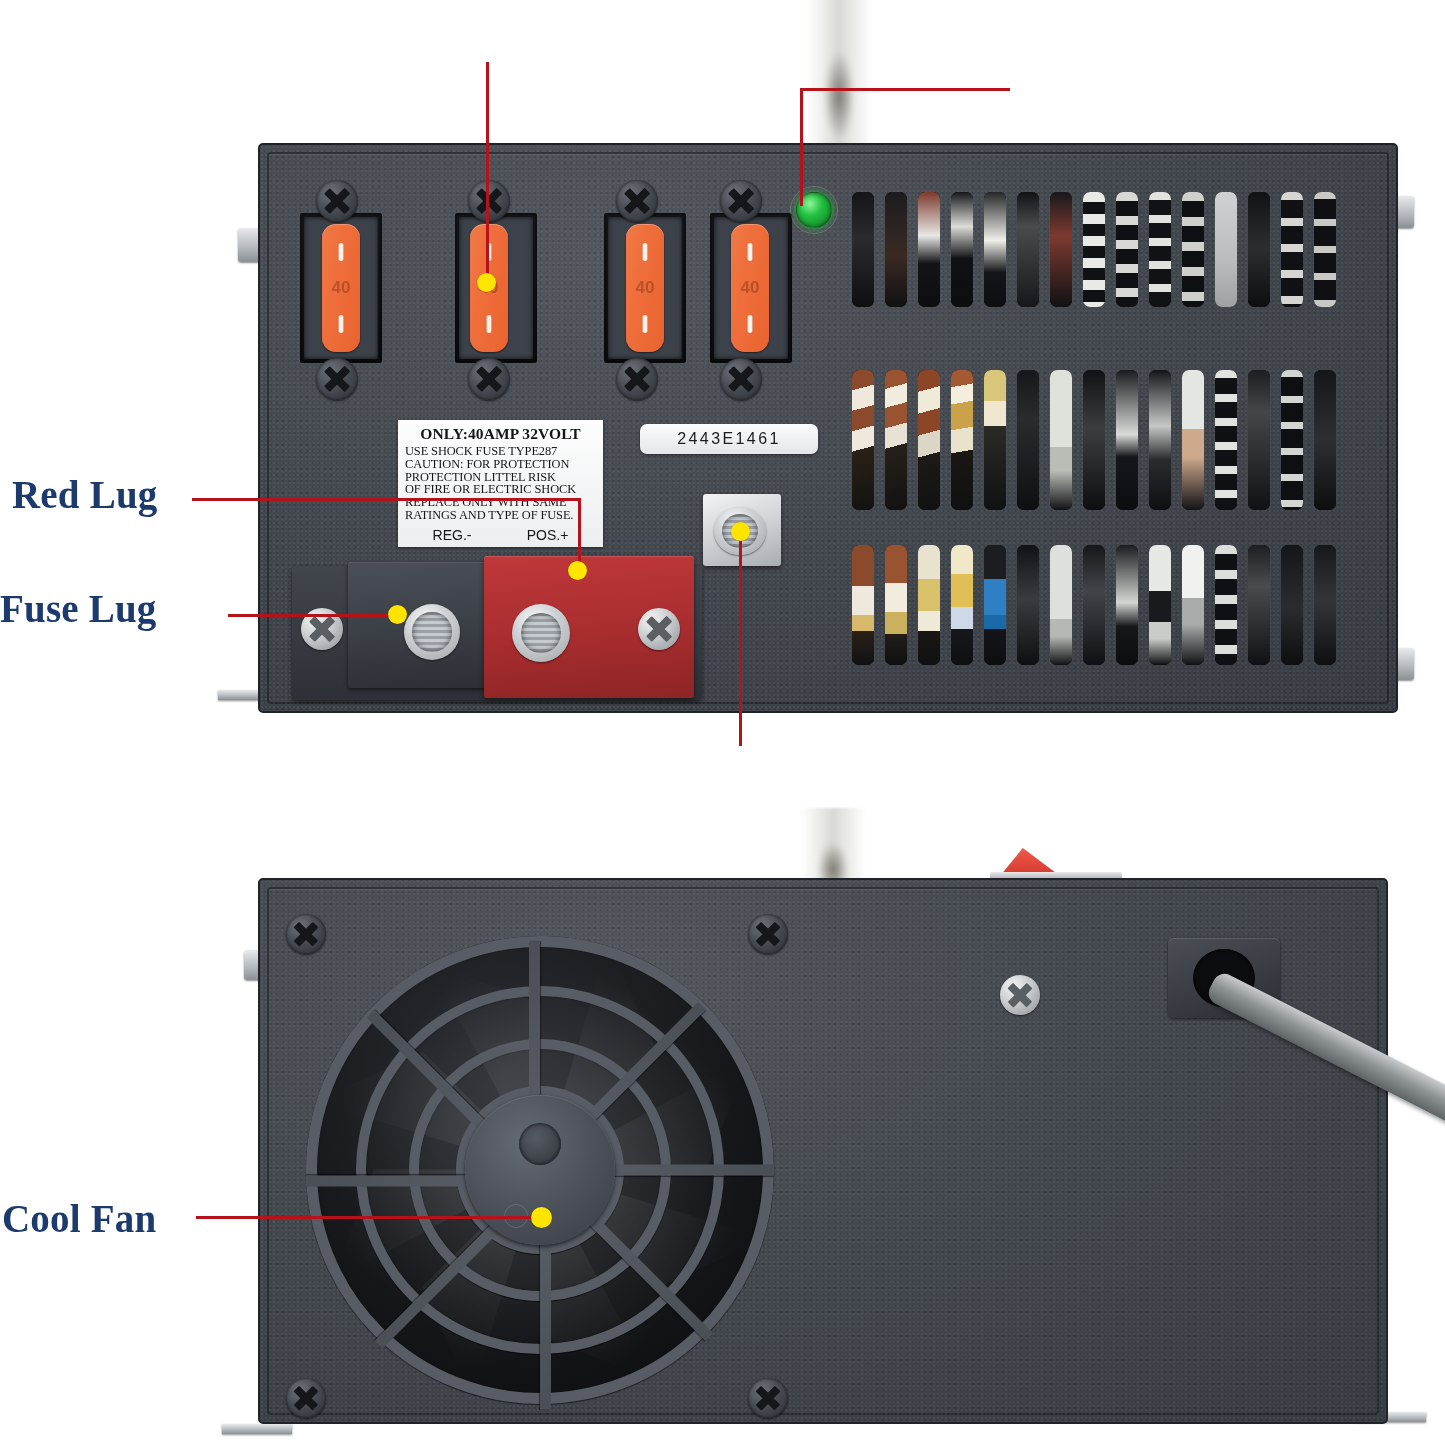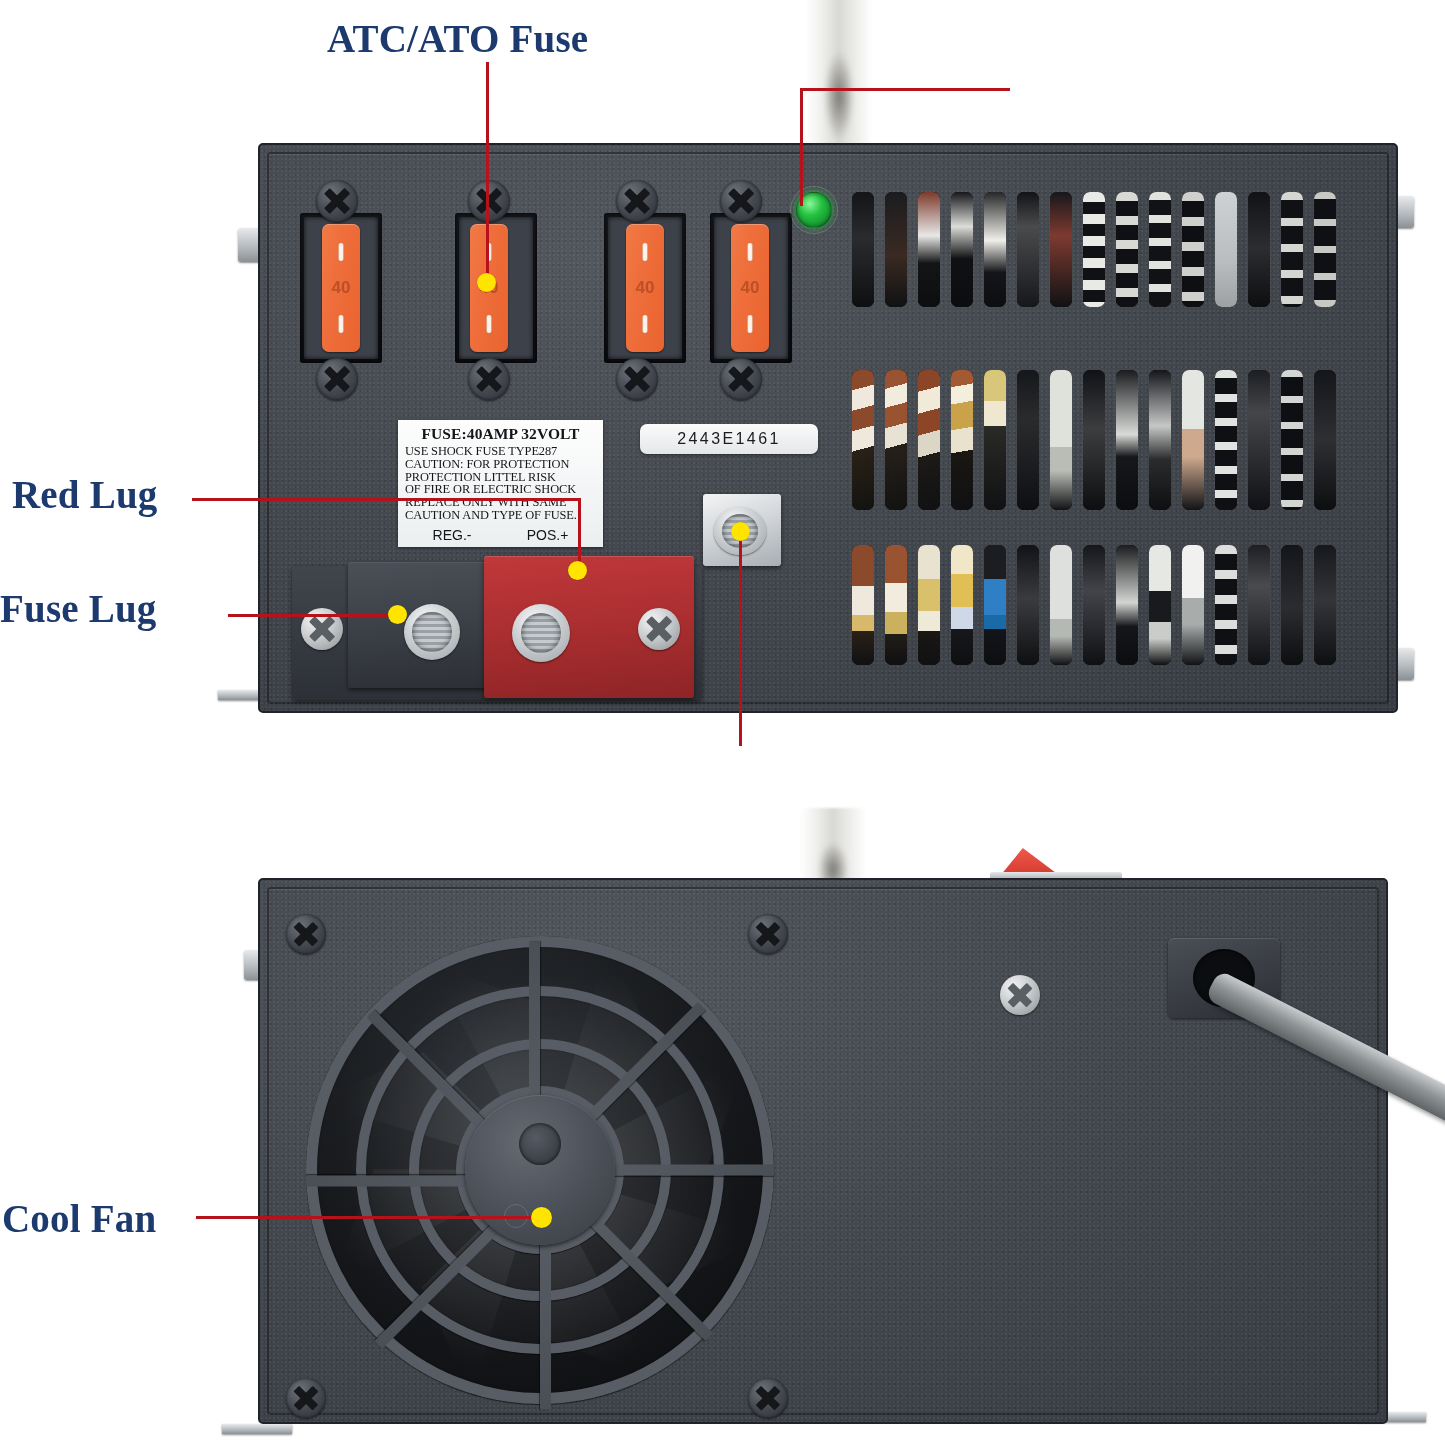--- a/index.html
+++ b/index.html
@@ -89,21 +89,21 @@
   }
   .fuse-holder .well {
     position:absolute; inset:4px;
     background:#3d4149;
     border-radius:2px;
     box-shadow: inset 0 0 5px rgba(0,0,0,.75);
   }
   .fuse {
     position:absolute;
     background: linear-gradient(100deg,#f07a46 0%,#ef6f3c 35%,#e9632f 100%);
-    border-radius: 7px;
+    border-radius: 14px;
     box-shadow: 0 1px 2px rgba(0,0,0,.55), inset 0 1px 0 rgba(255,255,255,.28);
   }
   .fuse .slit {
     position:absolute; left:50%; transform:translateX(-50%);
     width:5px; background:#fdf3ea; border-radius:2px;
     box-shadow: inset 0 0 1px rgba(0,0,0,.4);
   }
   .fuse .amp {
     position:absolute; left:50%; top:50%;
     transform:translate(-50%,-50%);
@@ -531,27 +531,27 @@
       </div>
     <div class="slot" style="width:22px;height:120px;">
         <i style="background:linear-gradient(180deg,#15161a,#2b2c2f 52%,#0d0e10);"></i>
       </div>
     <div class="slot" style="width:22px;height:120px;">
         <i style="background:linear-gradient(180deg,#17181b,#343539 46%,#0e0f11);"></i>
       </div>
   </div>
 
   <div class="warn-label" style="left:398px; top:420px; width:205px;">
-    <div class="wl-title">FUSE:40AMP 32VOLT</div>
+    <div class="wl-title">ONLY:40AMP 32VOLT</div>
     <div class="wl-line">USE SHOCK FUSE TYPE287</div>
     <div class="wl-line">CAUTION: FOR PROTECTION</div>
     <div class="wl-line">PROTECTION LITTEL RISK</div>
     <div class="wl-line">OF FIRE OR ELECTRIC SHOCK</div>
     <div class="wl-line">REPLACE ONLY WITH SAME</div>
-    <div class="wl-line">CAUTION AND TYPE OF FUSE.</div>
+    <div class="wl-line">RATINGS AND TYPE OF FUSE.</div>
     <div class="wl-foot">
       <span>REG.-</span>
       <span>POS.+</span>
     </div>
   </div>
 
   <div class="serial-label" style="left:640px; top:424px; width:178px; height:30px;">
     <span>2443E1461</span>
   </div>
 
@@ -573,21 +573,20 @@
   <div class="screw silver" style="left:638px; top:608px; width:42px; height:42px;">
       <i class="cross"></i>
       <i class="cross2"></i>
     </div>
 
   <div class="ground-block" style="left:703px; top:494px; width:78px; height:72px;"></div>
   <div class="bolt-hole" style="left:714px; top:507px; width:52px; height:48px;">
       <span class="thread"></span>
     </div>
 
-  <div class="callout" style="left:327px; top:16px; font-size:39px;">ATC/ATO Fuse</div>
   <div class="lead v" style="left:486px; top:62px; height:220px;"></div>
   <div class="dot" style="left:477px; top:273px; width:19px; height:19px;"></div>
 
   <div class="lead h" style="left:800px; top:88px; width:210px;"></div>
   <div class="lead v" style="left:800px; top:88px; height:118px;"></div>
 
   <div class="callout" style="left:12px; top:472px; font-size:39px;">Red Lug</div>
   <div class="lead h" style="left:192px; top:498px; width:388px;"></div>
   <div class="lead v" style="left:578px; top:498px; height:72px;"></div>
   <div class="dot" style="left:568px; top:561px; width:19px; height:19px;"></div>

